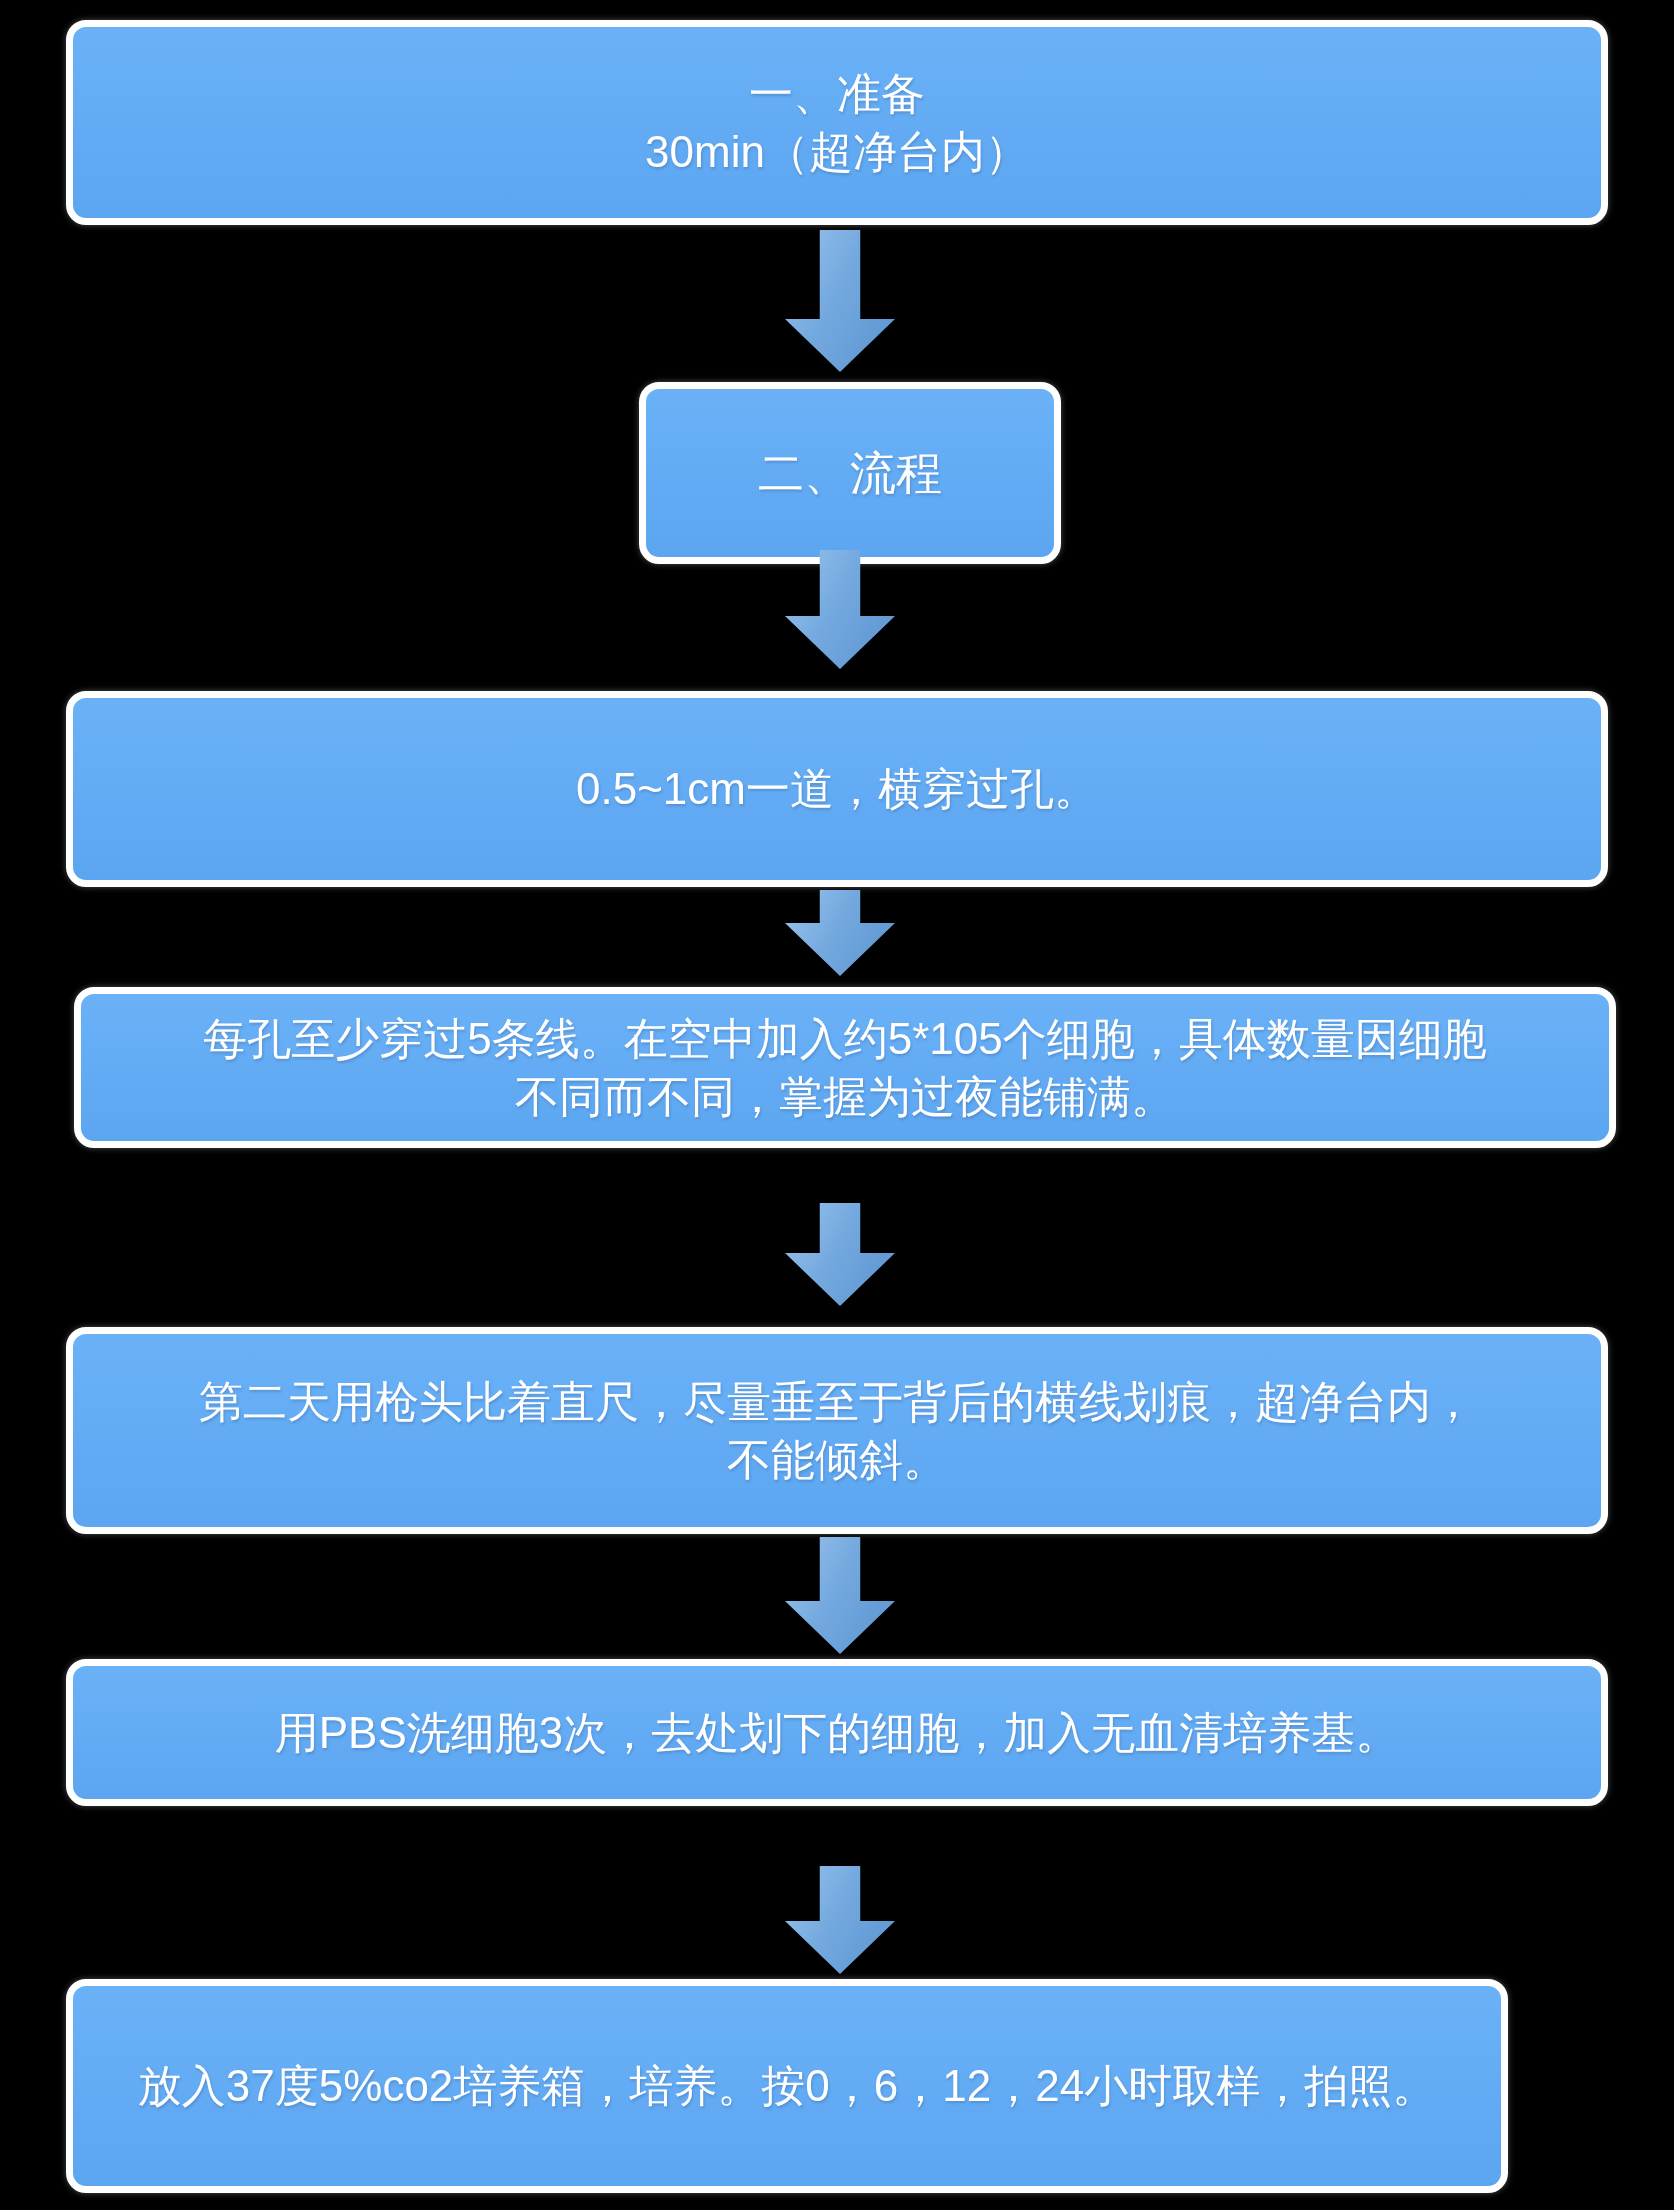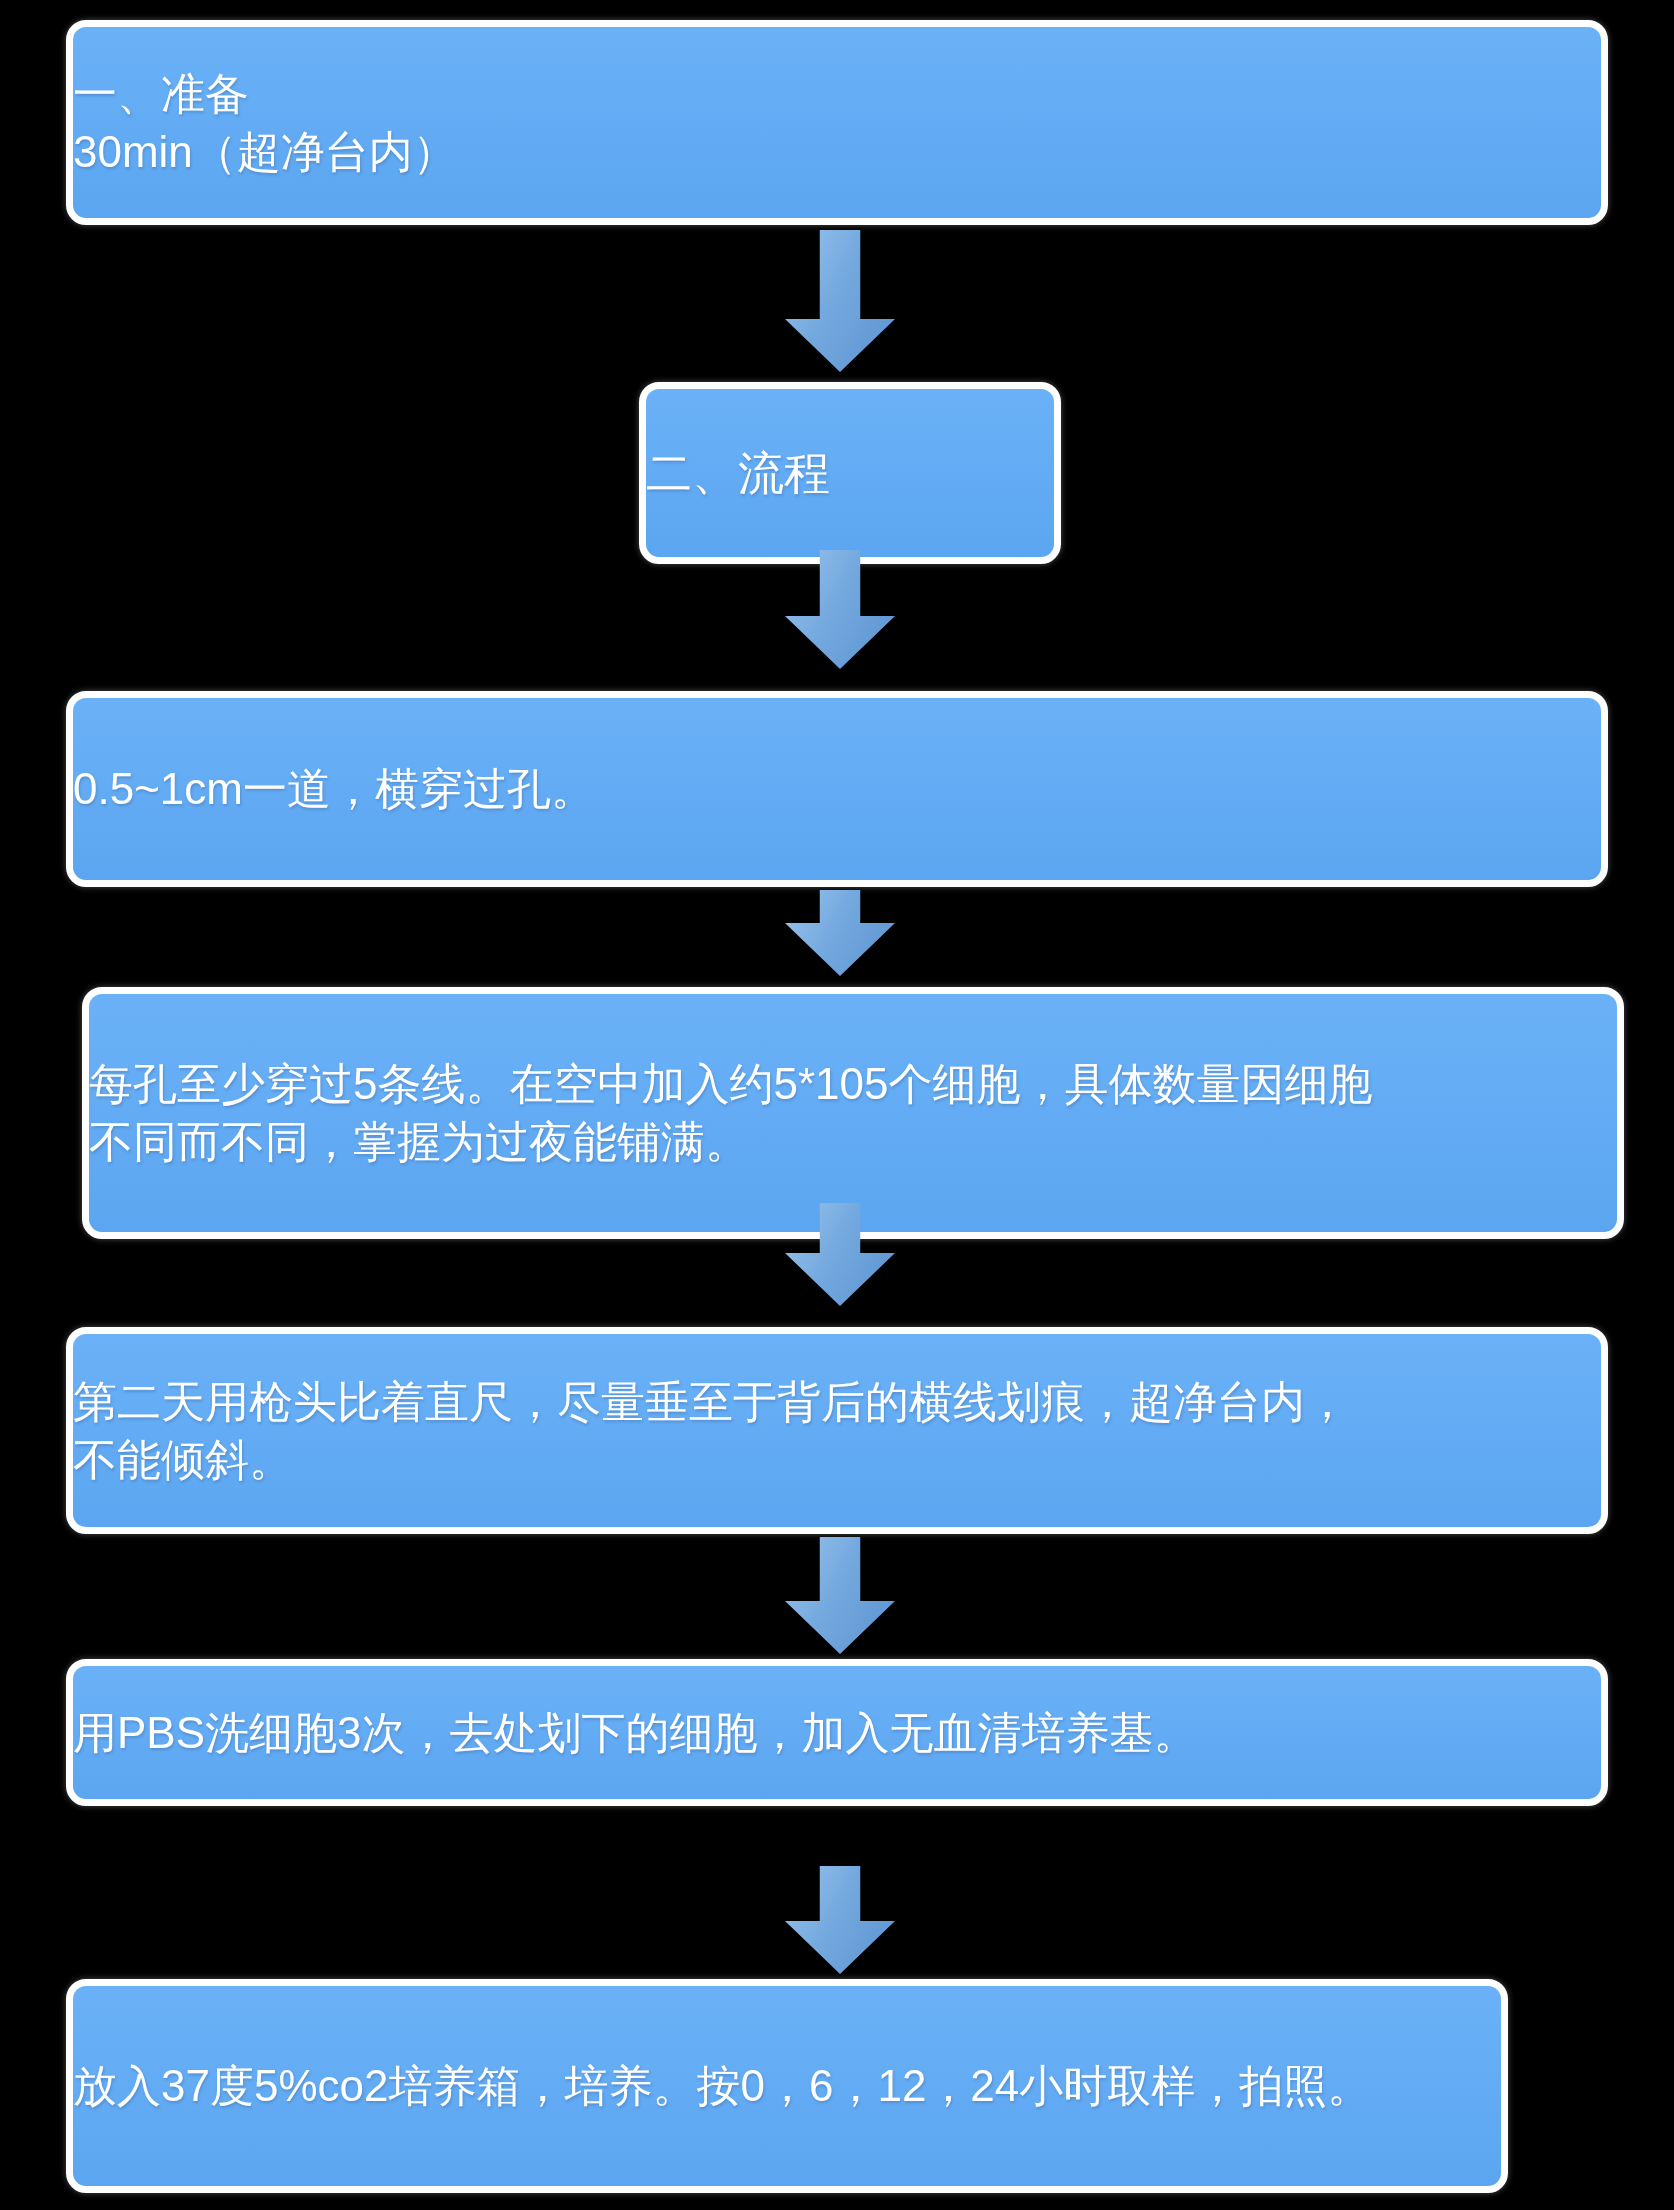--- a/index.html
+++ b/index.html
@@ -21,21 +21,21 @@
   }
   .box {
     position: absolute;
     box-sizing: border-box;
     background: linear-gradient(180deg, #6AB1F7 0%, #5CA6F1 100%);
     border: 7.3px solid #FFFFFF;
     border-radius: 20px;
     box-shadow: 0 0 6.4px rgba(170,170,170,0.45);
     display: flex;
     flex-direction: column;
-    align-items: flex-start;
+    align-items: center;
     justify-content: center;
     text-align: center;
     color: #FFFFFF;
   }
   .box .line {
     display: block;
     font-size: 44px;
     line-height: 58px;
     text-shadow: 0.9px 1.8px 2.7px rgba(50,80,130,0.30);
     white-space: nowrap;
@@ -59,21 +59,21 @@
     );
     filter: drop-shadow(0 -0.9px 0 rgba(255,255,255,0.35));
   }
   
   #box-1 { left: 66px;  top: 20px;   width: 1542px; height: 205px; }
   #arr-1 { left: 785px; top: 230px;  height: 142px; }
   #box-2 { left: 639px; top: 382px;  width: 422px;  height: 182px; }
   #arr-2 { left: 785px; top: 550px;  height: 119px; }
   #box-3 { left: 66px;  top: 691px;  width: 1542px; height: 196px; }
   #arr-3 { left: 785px; top: 890px;  height: 86px;  }
-  #box-4 { left: 82px;  top: 987px; width: 1542px; height: 252px; }
+  #box-4 { left: 74px;  top: 987px; width: 1542px; height: 161px; }
   #arr-4 { left: 785px; top: 1203px; height: 103px; }
   #box-5 { left: 66px;  top: 1327px; width: 1542px; height: 207px; }
   #arr-5 { left: 785px; top: 1537px; height: 117px; }
   #box-6 { left: 66px;  top: 1659px; width: 1542px; height: 147px; }
   #arr-6 { left: 785px; top: 1866px; height: 108px; }
   #box-7 { left: 66px;  top: 1979px; width: 1442px; height: 214px; }
 </style>
 </head>
 <body>
 

